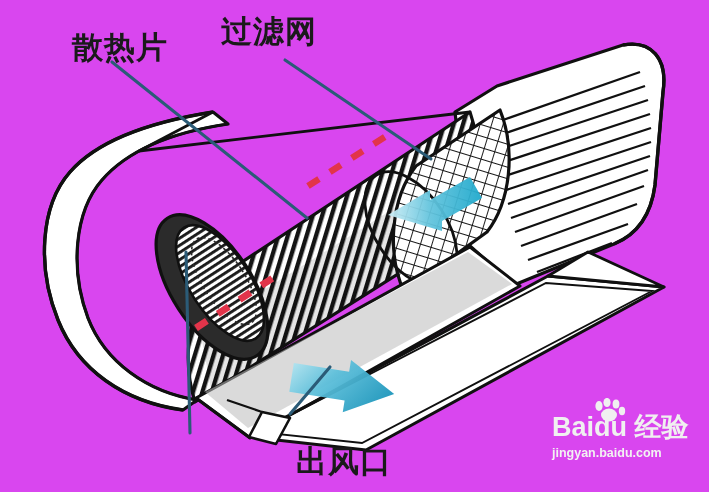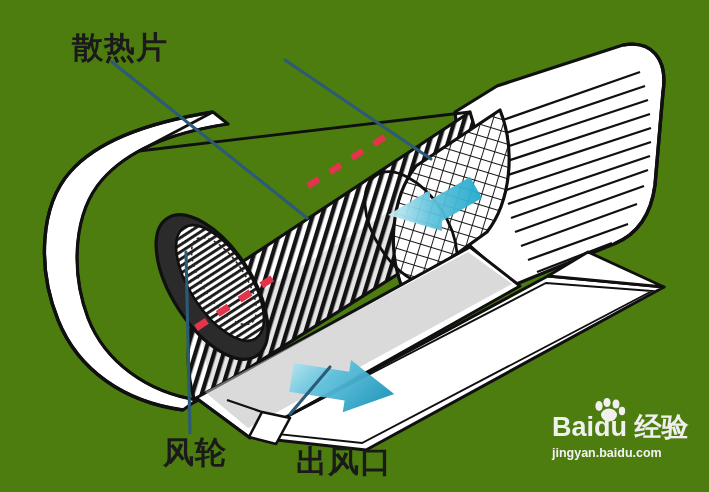--- a/index.html
+++ b/index.html
@@ -4,21 +4,21 @@
 <style>
   html, body {
     margin: 0;
     padding: 0;
     background: #ffffff;
   }
   #stage {
     position: relative;
     width: 709px;
     height: 492px;
-    background: #4d7c0f;
+    background: #d946ef;
     overflow: hidden;
     font-family: "Liberation Sans", "DejaVu Sans", sans-serif;
   }
   #diagram {
     position: absolute;
     left: 0;
     top: 0;
     width: 709px;
     height: 492px;
   }
@@ -209,22 +209,22 @@
     <g stroke="#2b5b77" stroke-width="3.1" fill="none" stroke-linecap="round">
       <path d="M112,62 L307,218"></path>
       <path d="M285,60 L431,159"></path>
       <path d="M186,252 L190,433"></path>
       <path d="M330,367 L290,414"></path>
     </g>
   </svg>
 
   <div class="label" id="label-fins">散热片</div>
 
-
-  <div class="label" id="label-fanwheel">风轮</div>
+  <div class="label" id="label-filter">过滤网</div>
+
 
   <div class="label" id="label-outlet">出风口</div>
 
   <div id="watermark">
     <svg class="wm-paw" viewBox="0 0 34 24">
       <ellipse cx="7" cy="8" rx="3.6" ry="5" fill="#f0f0f0"></ellipse>
       <ellipse cx="15" cy="4.5" rx="3.6" ry="4.6" fill="#f0f0f0"></ellipse>
       <ellipse cx="24" cy="6" rx="3.4" ry="4.6" fill="#f0f0f0"></ellipse>
       <ellipse cx="30" cy="13" rx="3.2" ry="4.2" fill="#f0f0f0"></ellipse>
       <ellipse cx="17" cy="17" rx="8" ry="6.4" fill="#f0f0f0"></ellipse>

